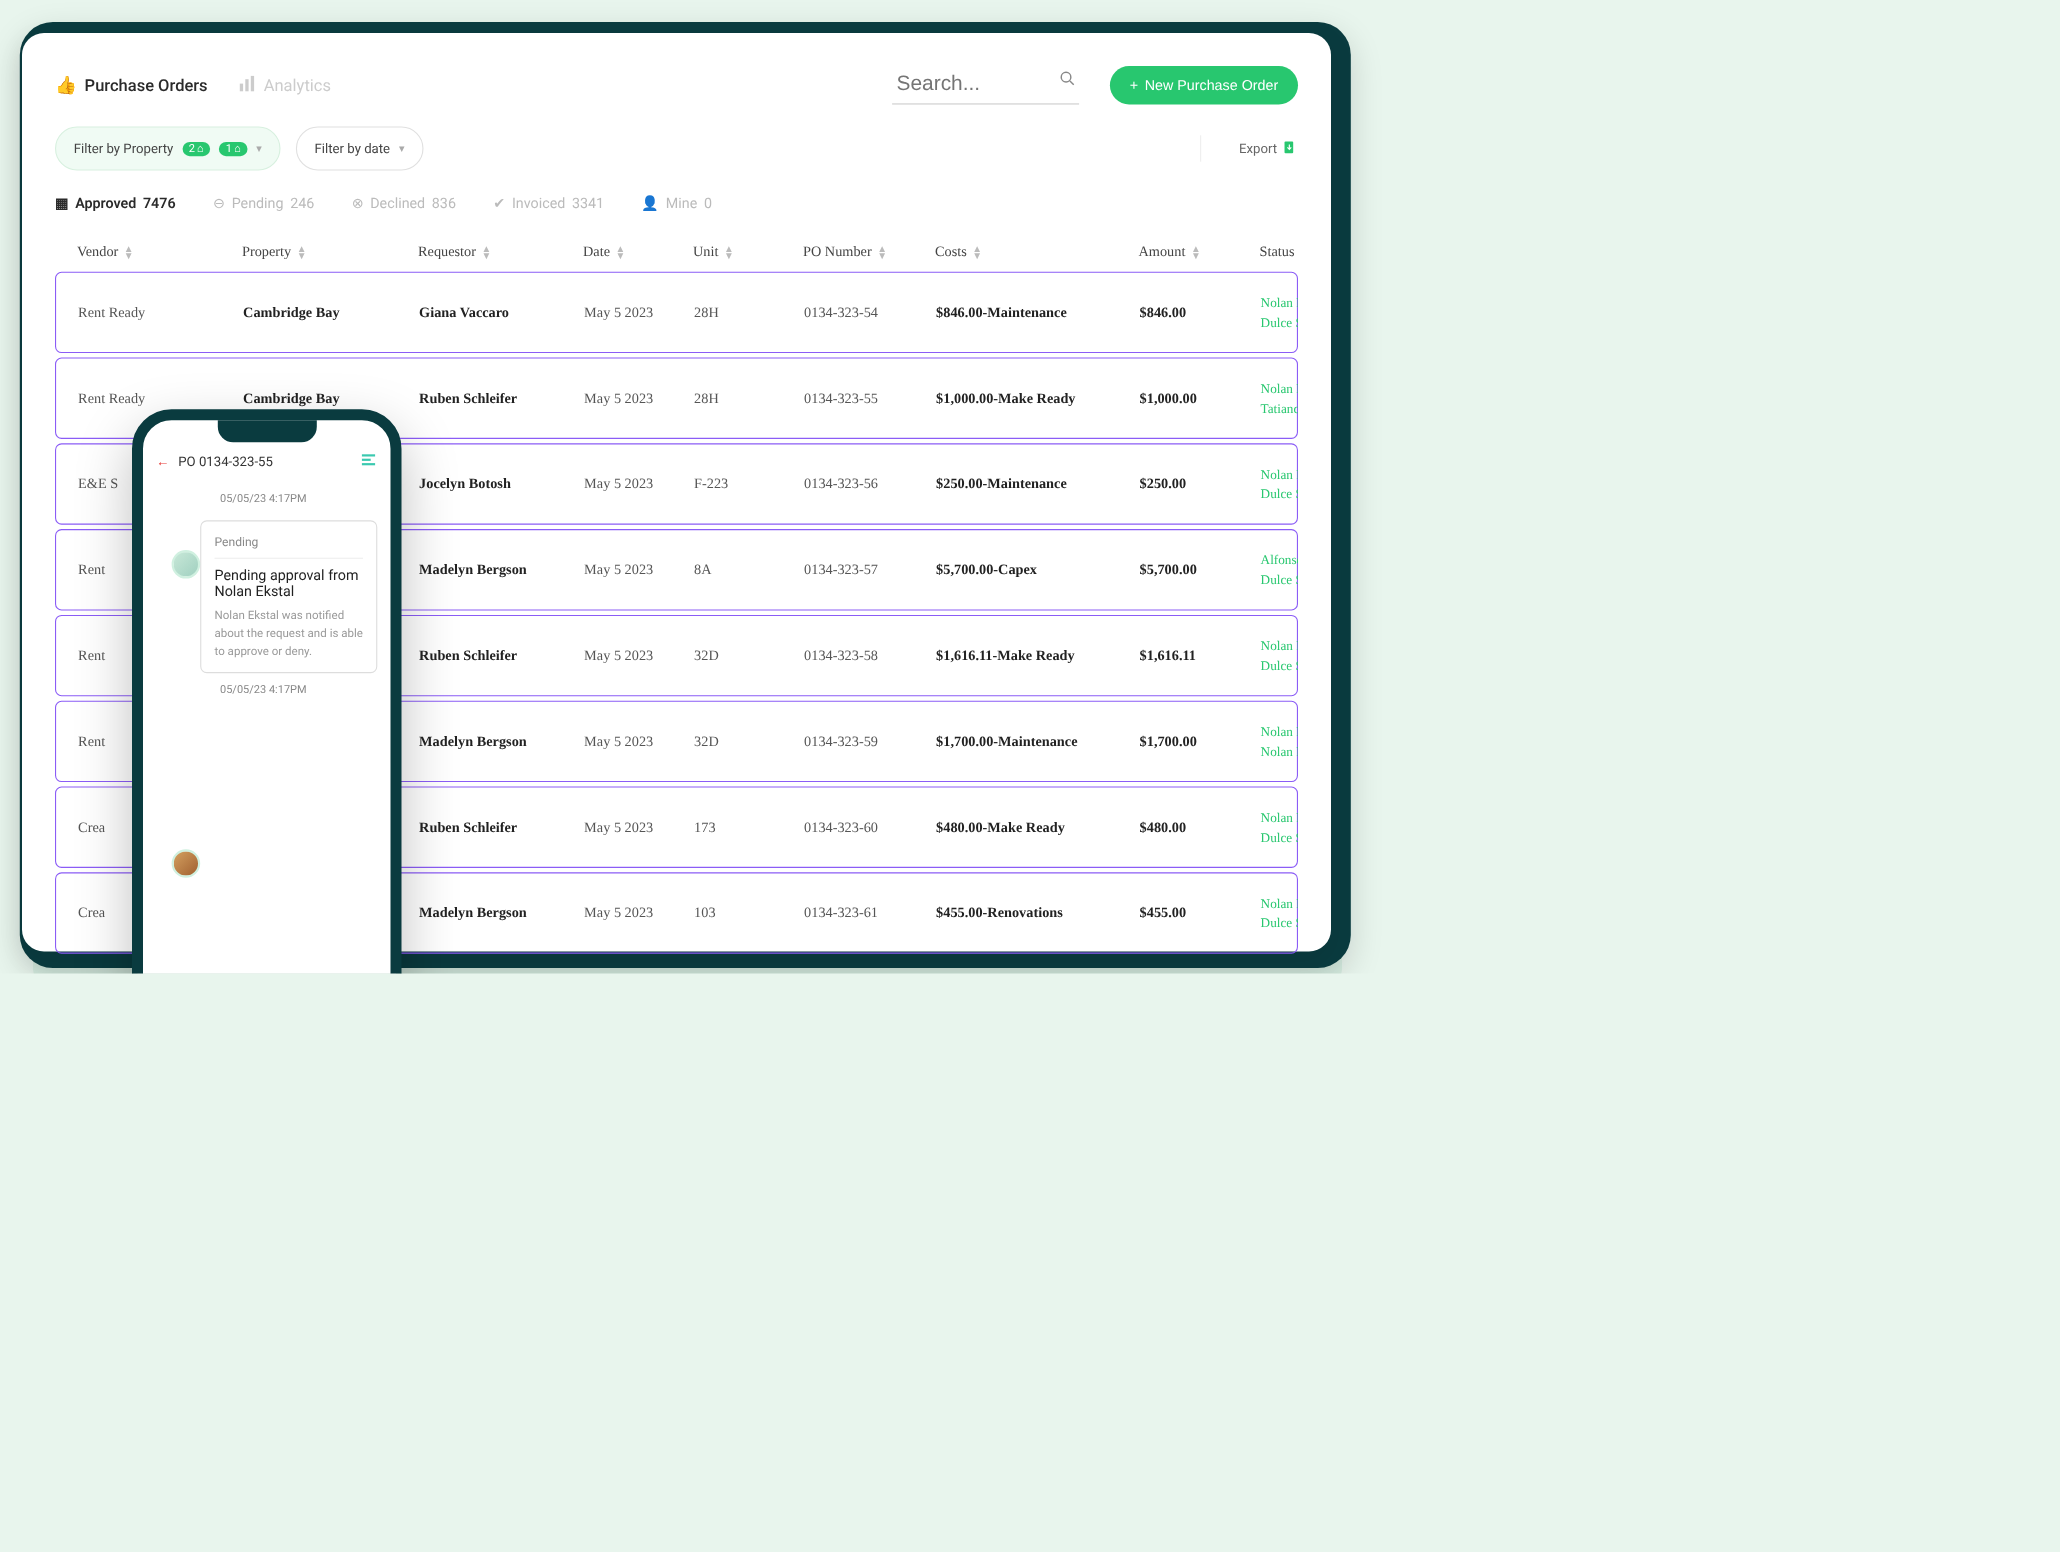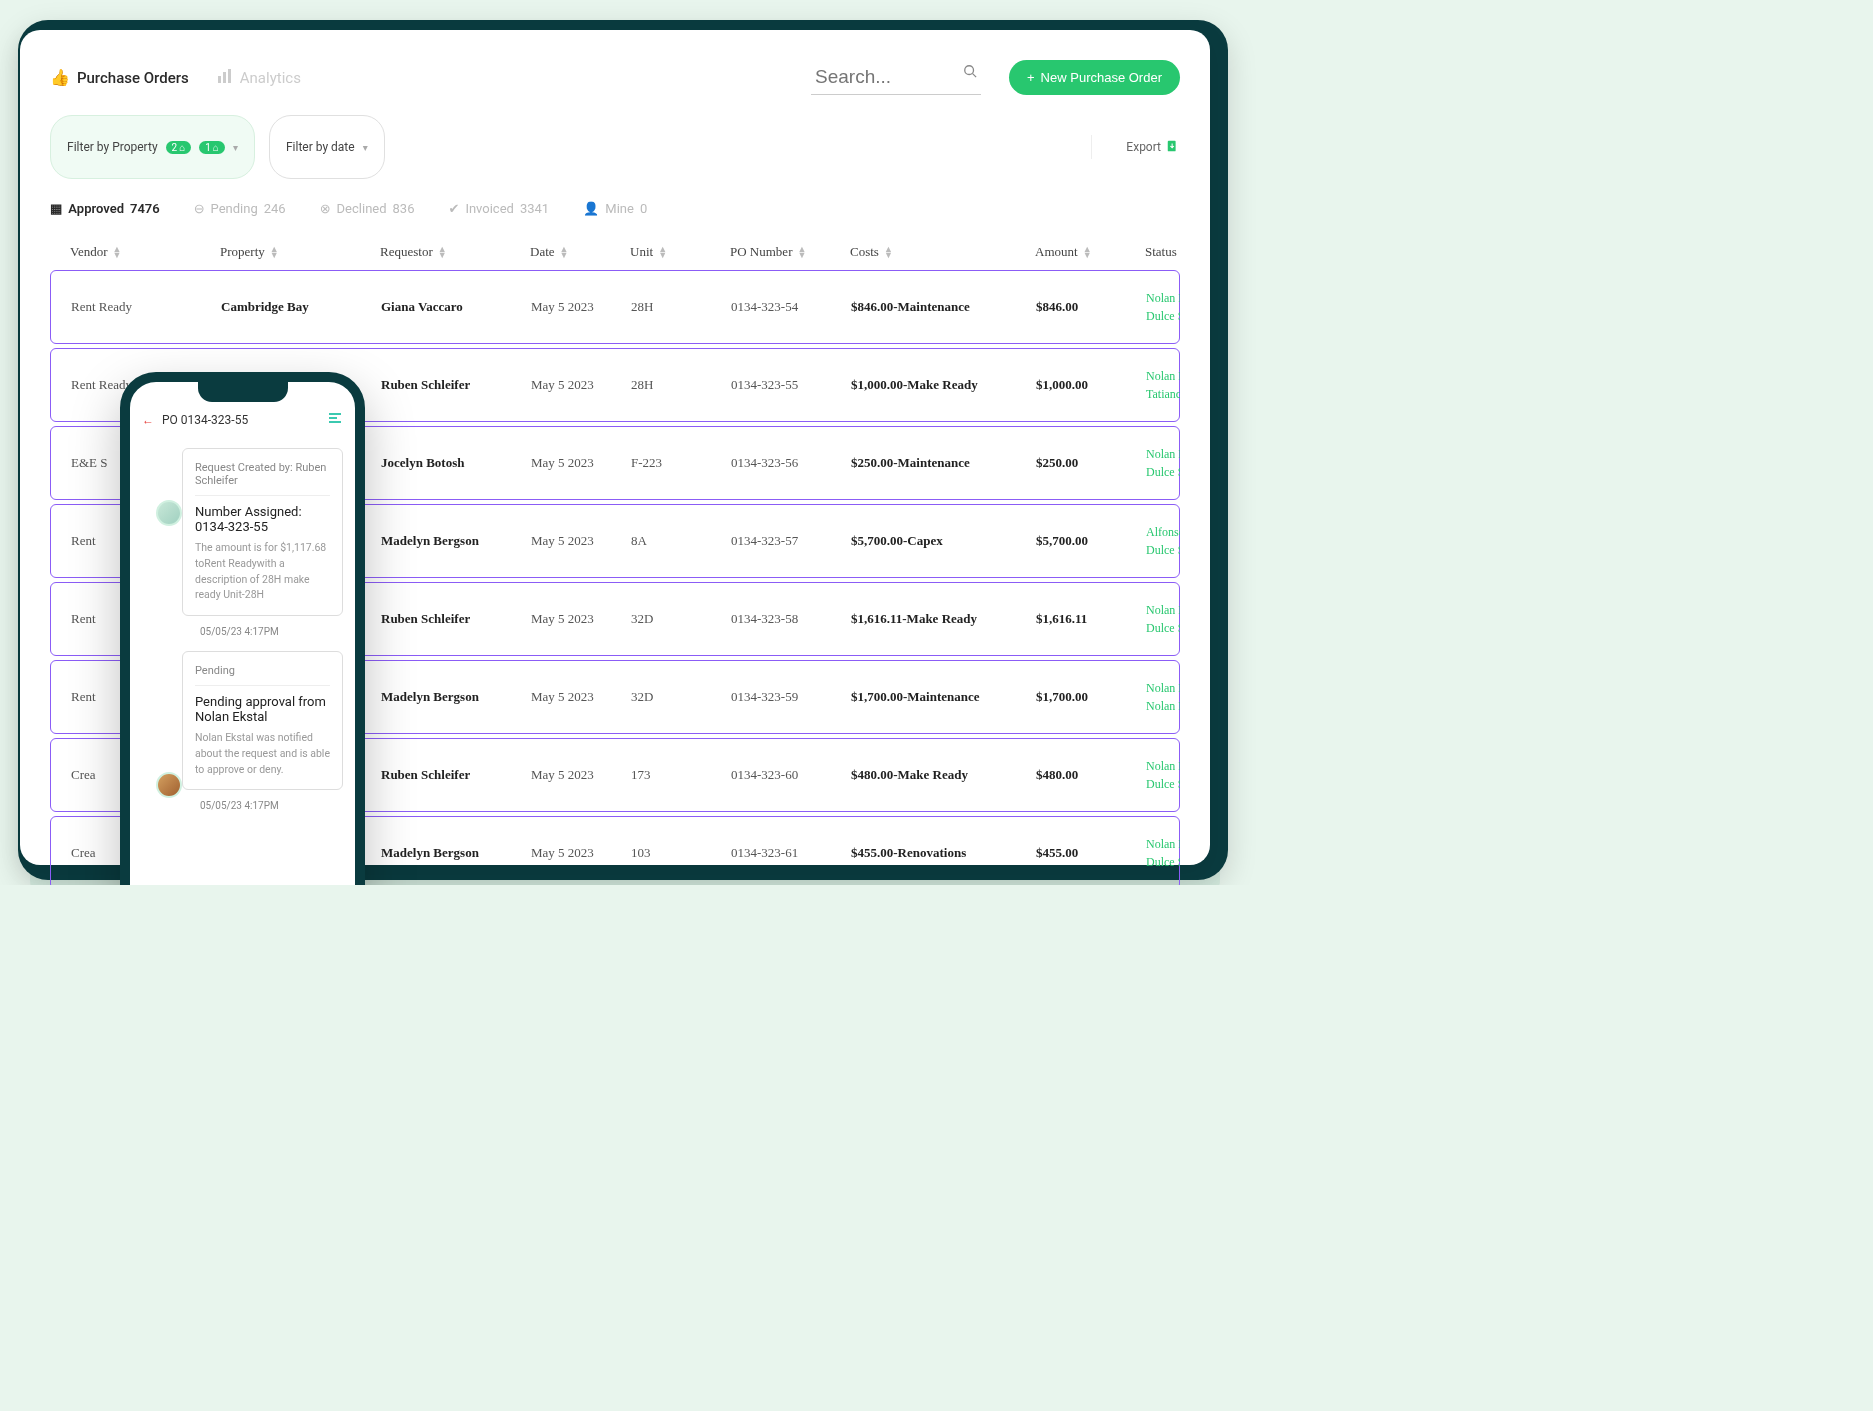--- a/index.html
+++ b/index.html
@@ -81,21 +81,21 @@
 .filter-row {
   display: flex;
   align-items: center;
   gap: 14px;
   margin-bottom: 22px;
 }
 .pill {
   background: #fff;
   border: 1px solid #e0e0e0;
   border-radius: 22px;
-  padding: 24px 16px;
+  padding: 12px 16px;
   font-size: 12px;
   color: #444;
   display: flex; align-items: center; gap: 8px;
   cursor: pointer;
 }
 .pill.prop { background: #f0fbf4; border-color: #d7f0df; }
 .badge-count {
   background: #28c76f; color: #fff; border-radius: 10px; font-size: 10px;
   padding: 1px 6px; display: inline-flex; align-items: center; gap: 2px;
 }
@@ -464,25 +464,20 @@
       <span>PO  0134-323-55</span>
       <span class="adj">
         <svg width="16" height="16" viewBox="0 0 16 16">
             <rect x="2" y="3" width="12" height="2" fill="#3bc9b0"></rect>
             <rect x="2" y="7" width="8" height="2" fill="#3bc9b0"></rect>
             <rect x="2" y="11" width="12" height="2" fill="#3bc9b0"></rect>
           </svg>
       </span>
     </div>
     <div class="avatar av1"></div>
-    <div class="card">
-      <div class="hdr">Request Created by: Ruben Schleifer</div>
-      <div class="ttl">Number Assigned: 0134-323-55</div>
-      <div class="desc">The amount is for $1,117.68 toRent Readywith a description of 28H make ready Unit-28H</div>
-    </div>
     <div class="timestamp">05/05/23 4:17PM</div>
     <div class="avatar av2"></div>
     <div class="card">
       <div class="hdr">Pending</div>
       <div class="ttl">Pending approval from Nolan Ekstal</div>
       <div class="desc">Nolan Ekstal was notified about the request and is able to approve or deny.</div>
     </div>
     <div class="timestamp">05/05/23 4:17PM</div>
   </div>
 </div>

